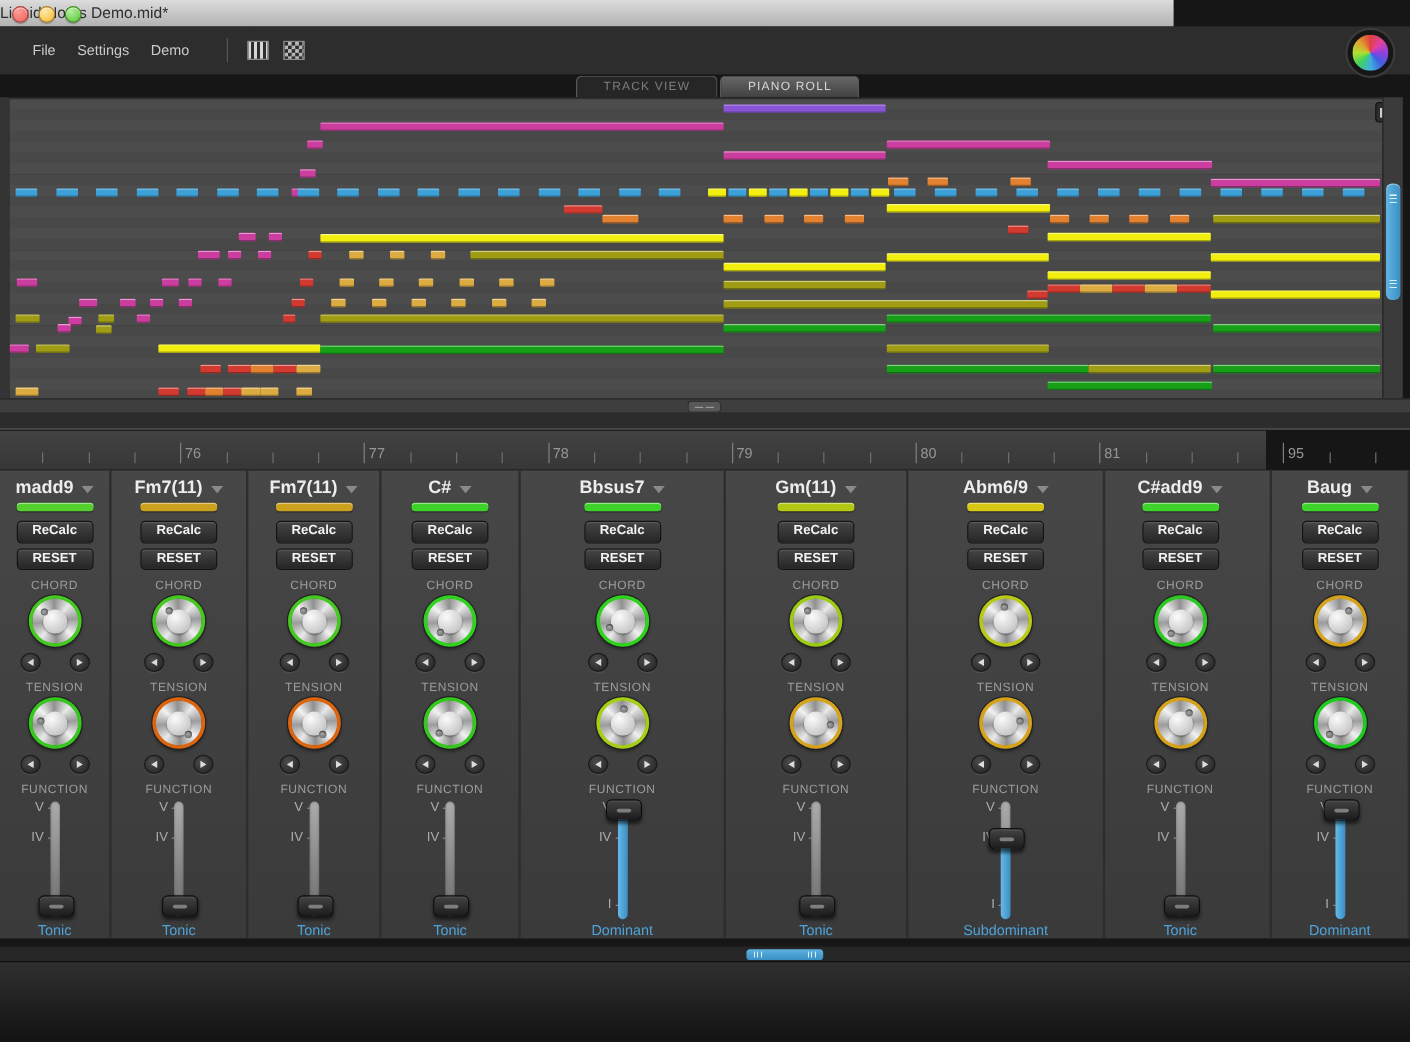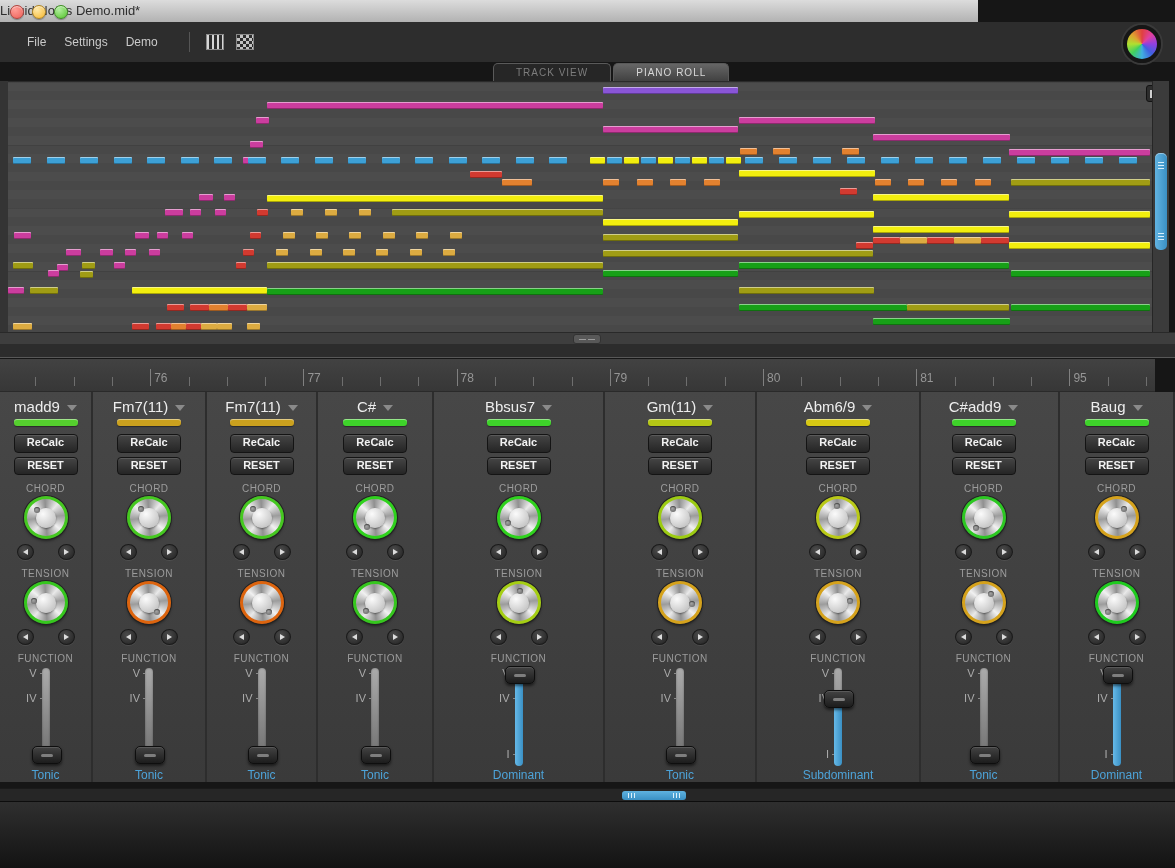--- a/index.html
+++ b/index.html
@@ -29,21 +29,21 @@
       background-size:6px 6px;background-position:0 0,3px 3px;}
   .logo{position:absolute;right:14px;top:25px;display:flex;align-items:center;gap:10px;}
   .logo-text{text-align:right;}
   .logo-title{font-size:21px;font-weight:bold;color:#fff;letter-spacing:2px;line-height:20px;}
   .logo-sub{font-size:8px;color:#d8d8d8;letter-spacing:1.5px;margin-top:1px;}
   .logo-orb{width:30px;height:30px;border-radius:50%;
     background:conic-gradient(#e04040,#e040a0,#9040e0,#4060e0,#40b0e0,#40d060,#b0e030,#e0a030,#e04040);
     border:4px solid #161616;box-shadow:0 0 0 2px #3a3a3a;}
 
   
-  .tabs{position:absolute;left:493px;top:63px;display:flex;text-align:center;}
+  .tabs{position:absolute;left:480px;top:63px;display:flex;text-align:center;}
   .tab{height:17px;line-height:17px;padding:0 22px;font-size:10px;letter-spacing:1px;
     border:1px solid #5a5a5a;border-bottom:none;border-radius:5px 5px 0 0;margin-right:2px;}
   .tab.inactive{background:#262626;color:#7d7d7d;}
   .tab.active{background:linear-gradient(#666,#414141);color:#d8d8d8;}
 
   
   .roll-edge{position:absolute;left:0;top:81px;width:8px;height:251px;background:#343434;}
   .roll{position:absolute;left:8px;top:81px;width:1144px;height:251px;overflow:hidden;
     background:repeating-linear-gradient(180deg,rgba(0,0,0,.10) 0 1px,transparent 1px 63px),
                repeating-linear-gradient(180deg,#4c4c4c 0 9px,#484848 9px 18px);
@@ -60,34 +60,34 @@
     border:1px solid #131313;border-radius:3px;display:flex;align-items:center;justify-content:center;}
   .corner-glyph{width:10px;height:8px;background:repeating-linear-gradient(90deg,#cfcfcf 0 1px,transparent 1px 3px);
     border-left:3px solid #cfcfcf;}
   .roll-band{position:absolute;left:0;top:332px;width:1175px;height:12px;background:#3e3e3e;border-top:1px solid #292929;box-sizing:border-box;}
   .grip-mid{position:absolute;left:573px;top:334px;width:26px;height:8px;background:#585858;
     border:1px solid #323232;border-radius:3px;display:flex;align-items:center;justify-content:center;gap:2px;}
   .grip-mid i{display:block;width:7px;height:1px;background:#9a9a9a;}
   .gapstrip{position:absolute;left:0;top:344px;width:1175px;height:14px;background:#2c2c2c;border-bottom:1px solid #585858;box-sizing:border-box;}
 
   
-  .ruler{position:absolute;left:0;top:359px;width:1155px;height:33px;
+  .ruler{position:absolute;left:0;top:359px;width:1055px;height:33px;
     background:linear-gradient(#424242,#373737);border-bottom:1px solid #2a2a2a;box-sizing:border-box;}
   .tick{position:absolute;bottom:5px;width:1px;background:#6e6e6e;}
   .tick.minor{height:9px;}
   .tick.major{height:17px;background:#808080;}
   .barnum{position:absolute;bottom:6px;font-size:12px;color:#969696;}
 
   
   .channels{position:absolute;left:0;top:392px;width:1175px;height:390px;
     background:linear-gradient(180deg,#474747,#3a3a3a);}
   .channel{position:absolute;top:0;height:390px;border-right:2px solid #2d2d2d;box-sizing:border-box;
     display:flex;flex-direction:column;align-items:center;}
   .ch-name-row{margin-top:6px;height:18px;display:flex;align-items:center;}
-  .ch-name{font-size:15px;font-weight:normal;color:#ededed;}
+  .ch-name{font-size:15px;font-weight:bold;color:#ededed;}
   .dd-arrow{width:0;height:0;border-left:5px solid transparent;border-right:5px solid transparent;
     border-top:6px solid #8a8a8a;margin-left:7px;margin-top:2px;}
   .indicator{margin-top:4px;width:64px;height:7px;border-radius:3px;
     box-shadow:inset 0 1px 0 rgba(255,255,255,.45),0 1px 1px rgba(0,0,0,.4);}
   .chbtn{margin-top:8px;width:62px;height:17px;background:linear-gradient(#454545,#252525);
     border:1px solid #141414;border-radius:4px;color:#f2f2f2;font-weight:bold;font-size:11px;
     line-height:15px;text-align:center;box-shadow:inset 0 1px 0 rgba(255,255,255,.12);}
   .chbtn + .chbtn{margin-top:4px;}
   .klabel{margin-top:8px;font-size:10px;color:#9c9c9c;letter-spacing:.5px;}
   .knob{margin-top:2px;position:relative;width:44px;height:44px;border-radius:50%;

